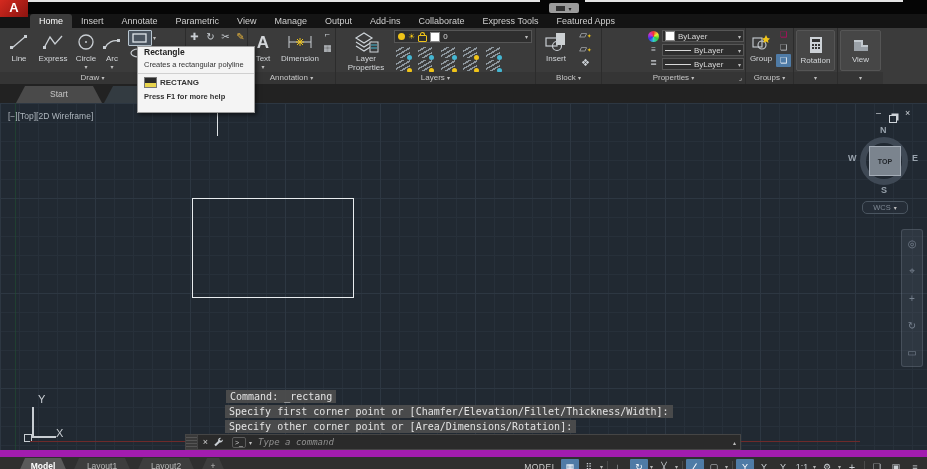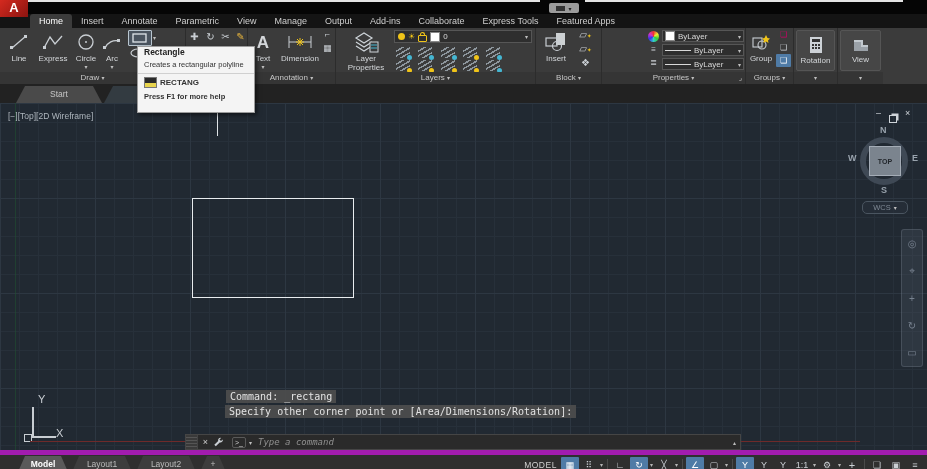--- a/index.html
+++ b/index.html
@@ -94,21 +94,21 @@
   .histline{display:table;margin:0 0 2px 41px;background:rgba(77,77,77,.92);color:#e3e3e3;
             font-family:"DejaVu Sans Mono",monospace;font-size:10px;padding:1px 4px;white-space:nowrap;}
   .cmdinput{position:absolute;left:0;bottom:0;width:556px;height:16px;background:#2a2a2a;border:1px solid #454545;
             box-sizing:border-box;display:flex;align-items:center;}
   .grip{width:11px;height:14px;background:repeating-linear-gradient(#3a3a3a 0 2px,#555 2px 3px);border-right:1px solid #444;}
   .cmdico{width:15px;text-align:center;color:#cfcfcf;font-size:9px;}
   .pbox{border:1px solid #5a5a5a;border-radius:2px;font-size:7px;color:#cfcfcf;padding:0 2px;margin-left:4px;line-height:9px;}
   .typecmd{font-style:italic;color:#8f8f8f;font-size:9px;margin-left:6px;font-family:"DejaVu Sans Mono",monospace;}
   .cmdup{margin-left:auto;color:#bbb;font-size:6px;padding-right:4px;}
   
-  .statusbar{left:0;top:450px;width:927px;height:19px;background:#2f2f2f;border-top:5px solid #a21caf;box-sizing:border-box;}
+  .statusbar{left:0;top:450px;width:927px;height:19px;background:#2f2f2f;border-top:7px solid #a21caf;box-sizing:border-box;}
   .ltab{position:absolute;top:1px;height:16px;font-size:8.5px;line-height:16px;text-align:center;color:#bdbdbd;background:#3d3d3d;
         clip-path:polygon(7px 0,calc(100% - 7px) 0,100% 100%,0 100%);}
   .ltab.active{background:#5a5a5a;color:#fff;font-weight:bold;}
   .sright{position:absolute;right:3px;top:1px;height:17px;display:flex;align-items:center;gap:1px;}
   .sbtn{min-width:14px;height:15px;display:flex;align-items:center;justify-content:center;color:#c9ced3;font-size:9px;padding:0 2px;border-radius:1px;}
   .sbtn.on{background:#4f7ba6;color:#fff;}
   .ssep{width:1px;height:11px;background:#4a4a4a;margin:0 2px;}
   .scaret{font-size:6px;color:#b5b5b5;padding:0 1px;}
   .modellbl{font-size:8.5px;color:#cfcfcf;letter-spacing:.5px;margin-right:3px;}
 </style>
@@ -404,20 +404,21 @@
 
     <span class="abs ucs-y">Y</span>
     <span class="abs ucs-x">X</span>
     <div class="abs ucs-vl"></div>
     <div class="abs ucs-hl"></div>
     <div class="abs ucs-box"></div>
   </div>
 
   <div class="abs cmdwin">
     <div class="histline">Command: _rectang</div>
+    <div class="histline" style="margin-left:40px;">Specify first corner point or [Chamfer/Elevation/Fillet/Thickness/Width]:</div>
     <div class="histline" style="margin-left:40px;">Specify other corner point or [Area/Dimensions/Rotation]:</div>
     <div class="cmdinput">
       <span class="grip"></span>
       <span class="cmdico">×</span>
       <span class="cmdico">
         <svg width="10" height="10">
             <path d="M7.5 0.8 a2.4 2.4 0 0 0-2.3 3.1 L1.3 7.8 2.8 9.3 6.7 5.4 a2.4 2.4 0 0 0 3-3 L8 4.1 6.4 2.6 8.1 0.9 a2.4 2.4 0 0 0-.6-.1z" fill="#c9ced3"></path>
           </svg>
       </span>
       <span class="pbox"><span>&gt;</span>_</span>

